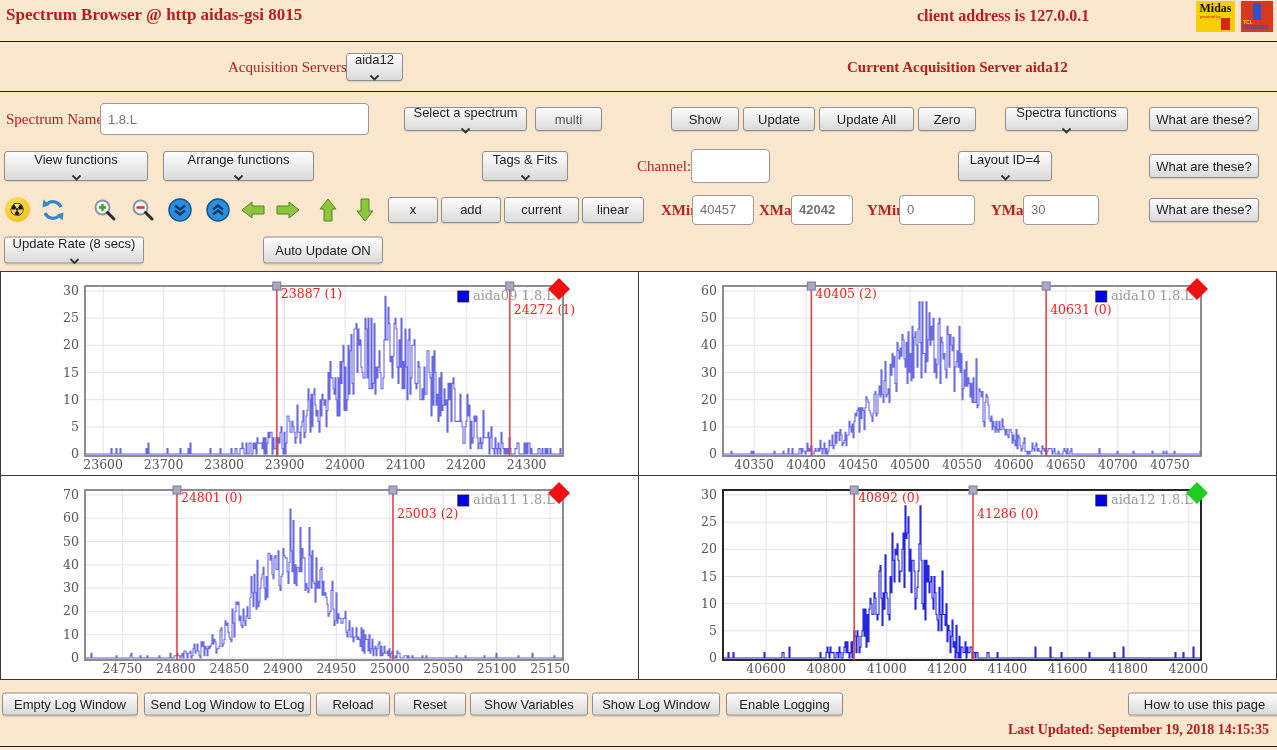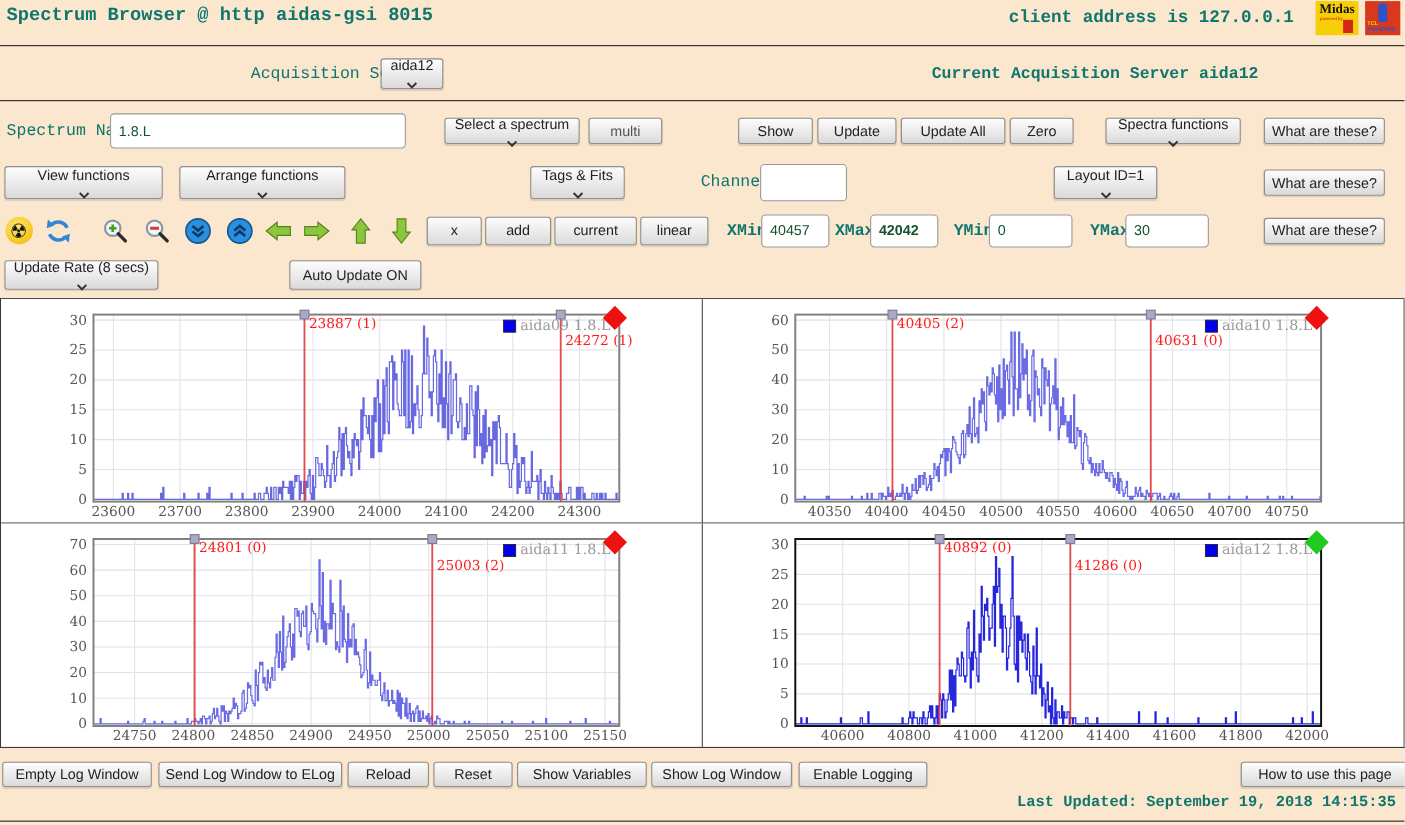--- a/index.html
+++ b/index.html
@@ -4,21 +4,21 @@
 <title>Spectrum Browser</title>
 <style>
   html,body{margin:0;padding:0;}
   body{
     width:1277px;height:750px;overflow:hidden;position:relative;
     background:#fae7ce;
     font-family:"Liberation Sans",sans-serif;
     -webkit-font-smoothing:antialiased;
   }
   .serif{font-family:"Liberation Serif",serif;}
-  .red{color:#0f766e;font-family:Liberation Mono, monospace;}
+  .red{color:#b91c1c;}
   hr.sep{border:none;border-top:1px solid #222;margin:0;}
 
   
   .rowabs{position:relative;width:1277px;}
   .rowabs > *{position:absolute;top:50%;transform:translateY(-50%);}
 
   .titlebar{height:41px;position:relative;}
   .page-title{position:absolute;left:6px;top:5px;font-size:17px;font-weight:bold;}
   .client-addr{position:absolute;left:917px;top:7px;font-size:16px;font-weight:bold;}
 
@@ -47,21 +47,21 @@
     box-sizing:border-box;display:inline-flex;align-items:center;justify-content:center;gap:7px;
     background:linear-gradient(#fdfdfd,#dadada);
     border:1px solid #8f8f8f;border-radius:3px;
     color:#222;font-size:13px;height:24px;padding:0 8px;
     box-shadow:0 1px 1px rgba(0,0,0,0.12);cursor:default;white-space:nowrap;flex-direction:column;
   }
   .btn.dd-spread{justify-content:space-between;padding:0 12px;}
   .chev{flex:none;}
   .inp{
     box-sizing:border-box;background:#fff;border:1px solid #999;border-radius:4px;
-    font-size:13px;color:#14532d;padding:0 7px;height:30px;outline:none;
+    font-size:13px;color:#737373;padding:0 7px;height:30px;outline:none;
   }
   .icon{width:26px;height:26px;display:inline-flex;align-items:center;justify-content:center;cursor:default;}
   .ic-rad{width:25px;height:25px;border-radius:50%;display:flex;align-items:center;justify-content:center;
     background:radial-gradient(circle at 40% 35%, #ffe668, #f1b704);color:#141414;font-size:18px;line-height:1;}
 
   
   .charts{width:1277px;box-sizing:border-box;border-top:1px solid #3a3a3a;border-left:1px solid #3a3a3a;
     display:flex;flex-wrap:wrap;background:#fff;margin-top:4px;}
   .cell{box-sizing:border-box;width:50%;height:204px;border-right:1px solid #3a3a3a;border-bottom:1px solid #3a3a3a;background:#fff;}
   .cell svg{display:block;}
@@ -139,21 +139,21 @@
   </button>
   <button class="btn" style="left:482px;width:86px;height:30px">
     <span>Tags &amp; Fits</span>
     <svg class="chev" width="11" height="7" viewBox="0 0 11 7">
         <path d="M1.5 1.5 L5.5 5.5 L9.5 1.5" fill="none" stroke="#333" stroke-width="1.8"></path>
       </svg>
   </button>
   <span class="serif red" style="left:637px;font-size:15px">Channel:</span>
   <input class="inp" style="left: 691px; width: 79px; height: 34px;">
   <button class="btn" style="left:958px;width:94px;height:30px">
-    <span>Layout ID=1</span>
+    <span>Layout ID=4</span>
     <svg class="chev" width="11" height="7" viewBox="0 0 11 7">
         <path d="M1.5 1.5 L5.5 5.5 L9.5 1.5" fill="none" stroke="#333" stroke-width="1.8"></path>
       </svg>
   </button>
   <button class="btn" style="left:1149px;width:110px">What are these?</button>
 </div>
 
 <div class="rowabs row-icons">
   <span id="icon-strip" style="left:0;top:0;transform:none;position:absolute;width:100%;height:100%">
       <span class="icon" style="position: absolute; top: 50%; transform: translateY(-50%); left: 4px;">

